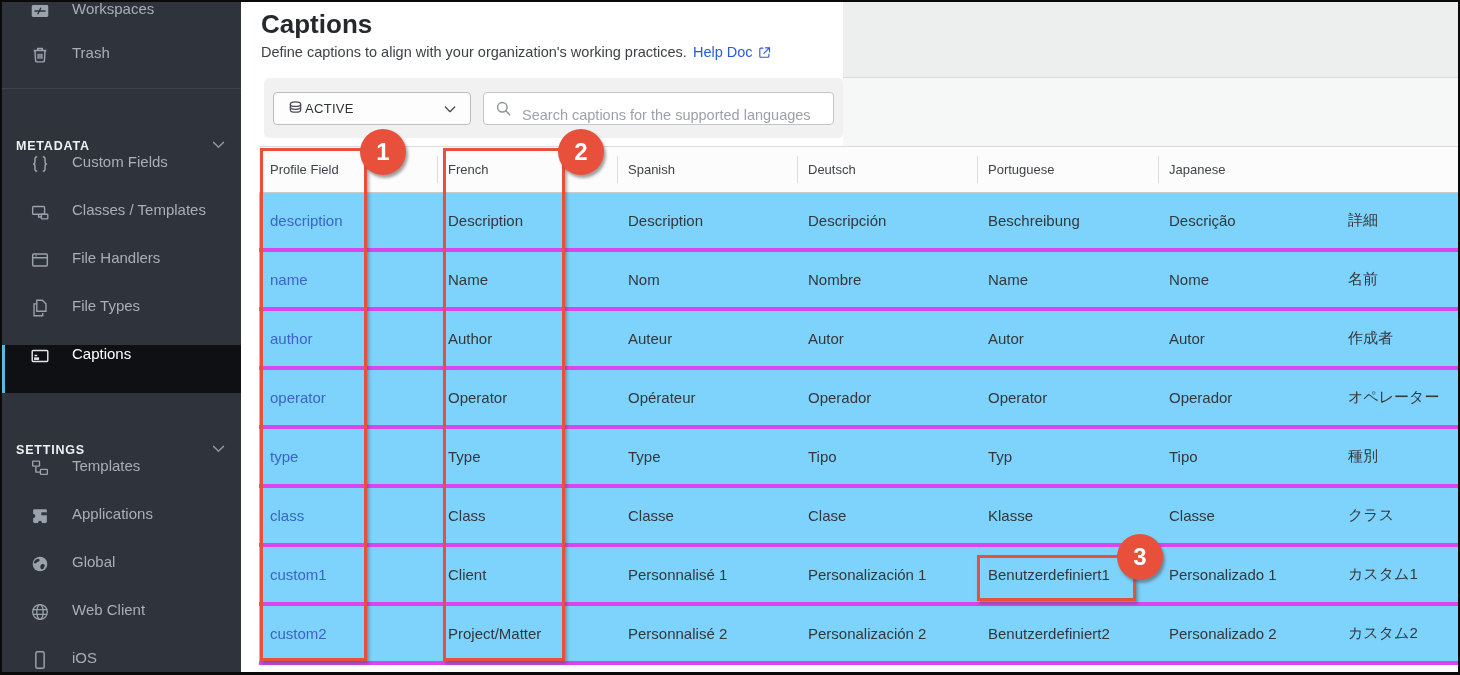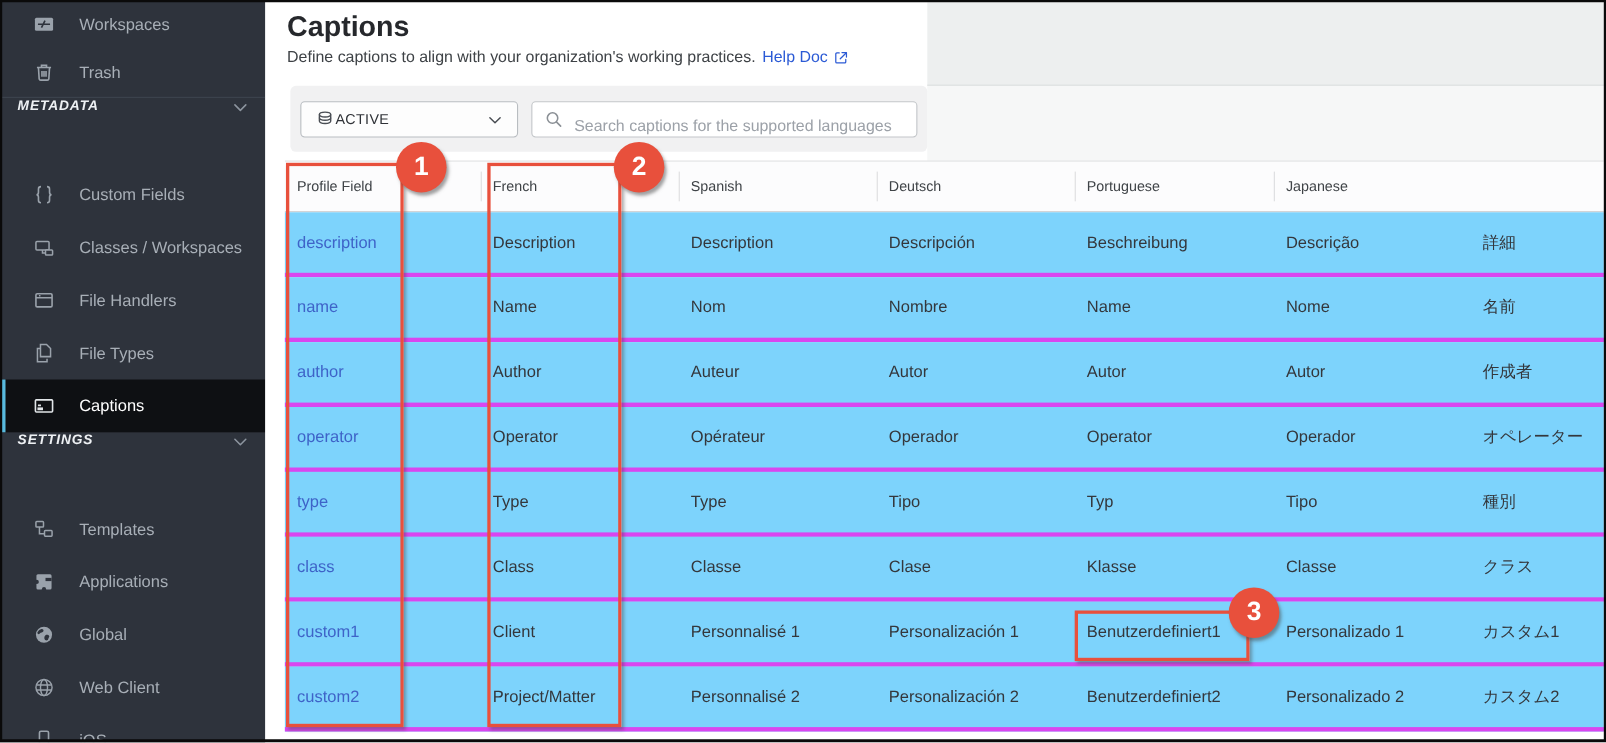--- a/index.html
+++ b/index.html
@@ -4,30 +4,30 @@
 <style>
   * { margin:0; padding:0; box-sizing:border-box; }
   html,body { width:1460px; height:675px; }
   body { font-family:"Liberation Sans","DejaVu Sans",sans-serif; background:#fff; overflow:hidden; position:relative; }
 
   .screen { position:absolute; inset:0; background:#fff; }
   .frame { position:absolute; inset:0; border:2px solid #0a0a0a; border-bottom-width:3px; z-index:60; pointer-events:none; }
 
   
   .sidebar { position:absolute; left:0; top:0; bottom:0; width:241px; background:#2e333c; overflow:hidden; z-index:5; }
-  .nav-item { display:flex; align-items:center; height:48px; padding-left:29px; cursor:pointer; }
+  .nav-item { display:flex; height:48px; padding-left:29px; cursor:pointer; }
   .top-group .nav-item { height:44px; }
   .nav-icon { width:22px; height:22px; color:#9aa2ab; flex:0 0 22px; margin-right:21px; }
   .nav-icon svg { width:100%; height:100%; display:block; }
   .nav-label { color:#a8afb7; font-size:15px; }
   .nav-item.active { background:#0e1013; border-left:5px solid #58bade; padding-left:24px; }
   .nav-item.active .nav-label { color:#ffffff; }
   .nav-item.active .nav-icon { color:#e2e6e9; }
   .sidebar .divider { height:1px; background:#3e444e; }
-  .section-header { height:64px; display:flex; align-items:flex-start; padding:0 14px 0 16px; cursor:pointer;font-style:italic; }
+  .section-header { height:64px; display:flex; align-items:flex-end; padding:0 14px 0 16px; cursor:pointer; }
   .section-title { flex:1; color:#eef1f4; font-size:12.5px; font-weight:700; letter-spacing:.8px; }
   .section-chevron { width:17px; height:17px; color:#8d959f; }
   .section-chevron svg { width:100%; height:100%; display:block; }
 
   
   .main { position:absolute; left:241px; top:0; right:0; bottom:0; background:#fff; }
   .page-title { position:absolute; left:20px; top:9px; font-size:26px; font-weight:700; color:#26282c; }
   .page-sub { position:absolute; left:20px; top:44px; font-size:14.5px; color:#3e4246; display:flex; align-items:center; gap:6px; white-space:nowrap; }
   .help-link { color:#2b5ad5; cursor:pointer; display:flex; align-items:center; gap:4px;text-align:center; }
   .ext-icon { width:15px; height:15px; color:#2b5ad5; }
@@ -114,21 +114,21 @@
         <span class="nav-label">Custom Fields</span>
       </div>
       <div class="nav-item">
         <span class="nav-icon">
           <svg viewBox="0 0 24 24" fill="none" stroke="currentColor" stroke-width="1.5">
             <rect x="4" y="6" width="13" height="8.5" rx="1"></rect>
             <path d="M10.5 14.5v3h3"></path>
             <rect x="13.5" y="14.5" width="7" height="5" rx="0.8" fill="#2e333c"></rect>
           </svg>
         </span>
-        <span class="nav-label">Classes / Workspaces</span>
+        <span class="nav-label">Classes / Templates</span>
       </div>
       <div class="nav-item">
         <span class="nav-icon">
           <svg viewBox="0 0 24 24" fill="none" stroke="currentColor" stroke-width="1.6">
             <rect x="4" y="5.5" width="16" height="13" rx="1.2"></rect>
             <path d="M4 9.5h16M7 7.5h1.5"></path>
           </svg>
         </span>
         <span class="nav-label">File Handlers</span>
       </div>

